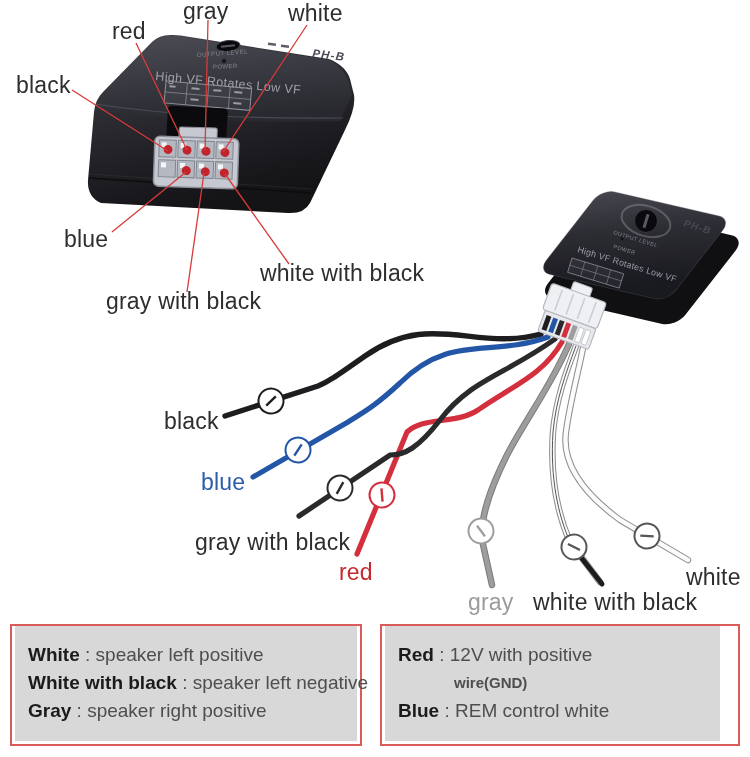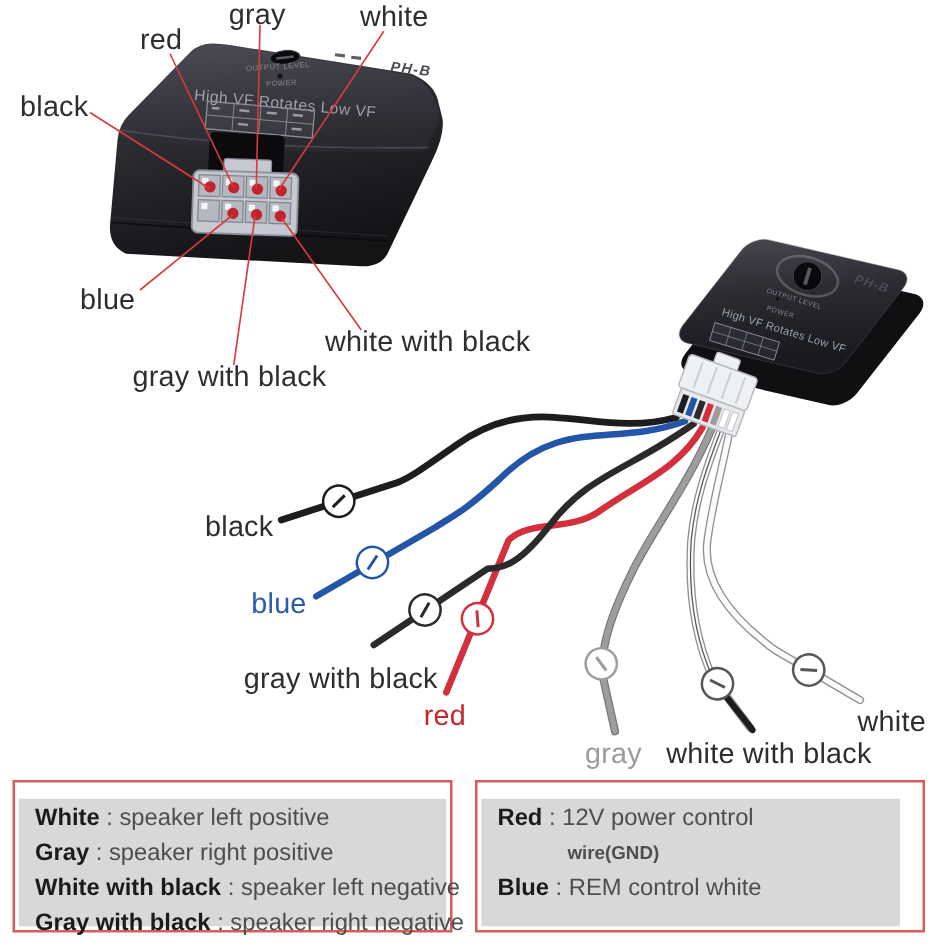--- a/index.html
+++ b/index.html
@@ -11,22 +11,22 @@
     white-space:nowrap;line-height:1;letter-spacing:.2px;
   }
   .c-blue{color:var(--label_blue,#2b5dab);}
   .c-red{color:var(--label_red,#c4272d);}
   .c-gray{color:var(--label_gray,#9b9b9b);}
   .legend{
     position:absolute;border:2px solid var(--legend_border,#db5b5b);
     background:#ffffff;box-sizing:border-box;
   }
   .legend-inner{
-    position:absolute;left:3px;top:13px;bottom:3px;background:var(--legend_bg,#d8d8d8);
-    padding:2px 6px 0 13px;box-sizing:border-box;
+    position:absolute;left:3px;top:0;bottom:3px;background:var(--legend_bg,#d8d8d8);
+    padding:15px 6px 0 13px;box-sizing:border-box;
   }
   .legend-inner.inset-right{right:18px;}
   .legend-inner.full{right:3px;}
   .legend-row{font-size:19px;line-height:28px;color:var(--legend_desc,#4e4e4e);white-space:nowrap;}
   .lg-name{font-weight:bold;color:var(--legend_name,#1b1b1b);}
   .legend-wrap-line{font-size:15px;line-height:28px;color:var(--legend_desc,#4e4e4e);padding-left:56px;font-weight:bold;}
   svg text{font-family:"Liberation Sans", sans-serif;}
 </style>
 </head>
 <body>
@@ -240,35 +240,32 @@
   <div class="wire-label c-gray" style="left:468px;top:591px;">gray</div>
   <div class="wire-label" style="left:533px;top:591px;">white with black</div>
   <div class="wire-label" style="left:686px;top:566px;">white</div>
 
   <div class="legend" style="left:10px;top:624px;width:352px;height:122px;">
     <div class="legend-inner full">
       <div class="legend-row">
         <span class="lg-name">White</span><span> : </span><span>speaker left positive</span>
       </div>
       <div class="legend-row">
+        <span class="lg-name">White with black</span><span> : </span><span>speaker left negative</span>
+      </div>
+      <div class="legend-row">
         <span class="lg-name">Gray</span><span> : </span><span>speaker right positive</span>
-      </div>
-      <div class="legend-row">
-        <span class="lg-name">White with black</span><span> : </span><span>speaker left negative</span>
-      </div>
-      <div class="legend-row">
-        <span class="lg-name">Gray with black</span><span> : </span><span>speaker right negative</span>
       </div>
     </div>
   </div>
 
   <div class="legend" style="left:380px;top:624px;width:360px;height:122px;">
     <div class="legend-inner inset-right">
       <div class="legend-row">
-        <span class="lg-name">Red</span><span> : </span><span>12V power control</span>
+        <span class="lg-name">Red</span><span> : </span><span>12V with positive</span>
       </div>
       <div class="legend-wrap-line">wire(GND)</div>
       <div class="legend-row">
         <span class="lg-name">Blue</span><span> : </span><span>REM control white</span>
       </div>
     </div>
   </div>
 
 </div>
 

